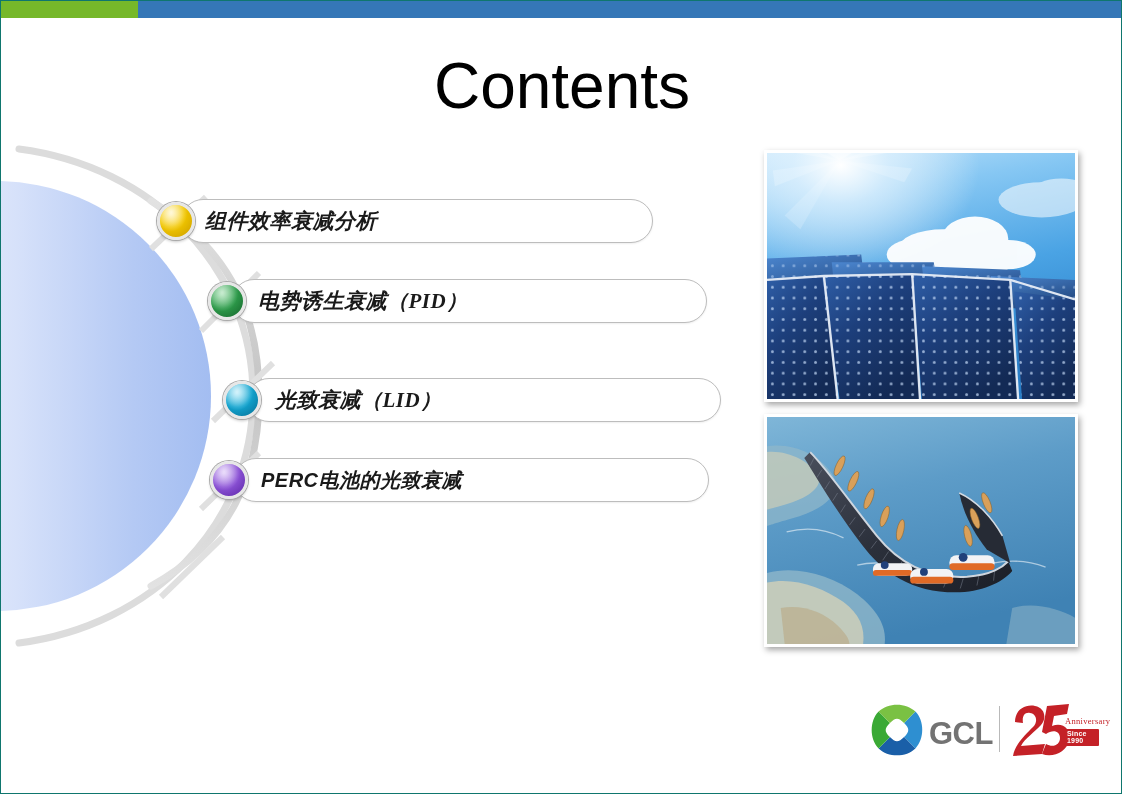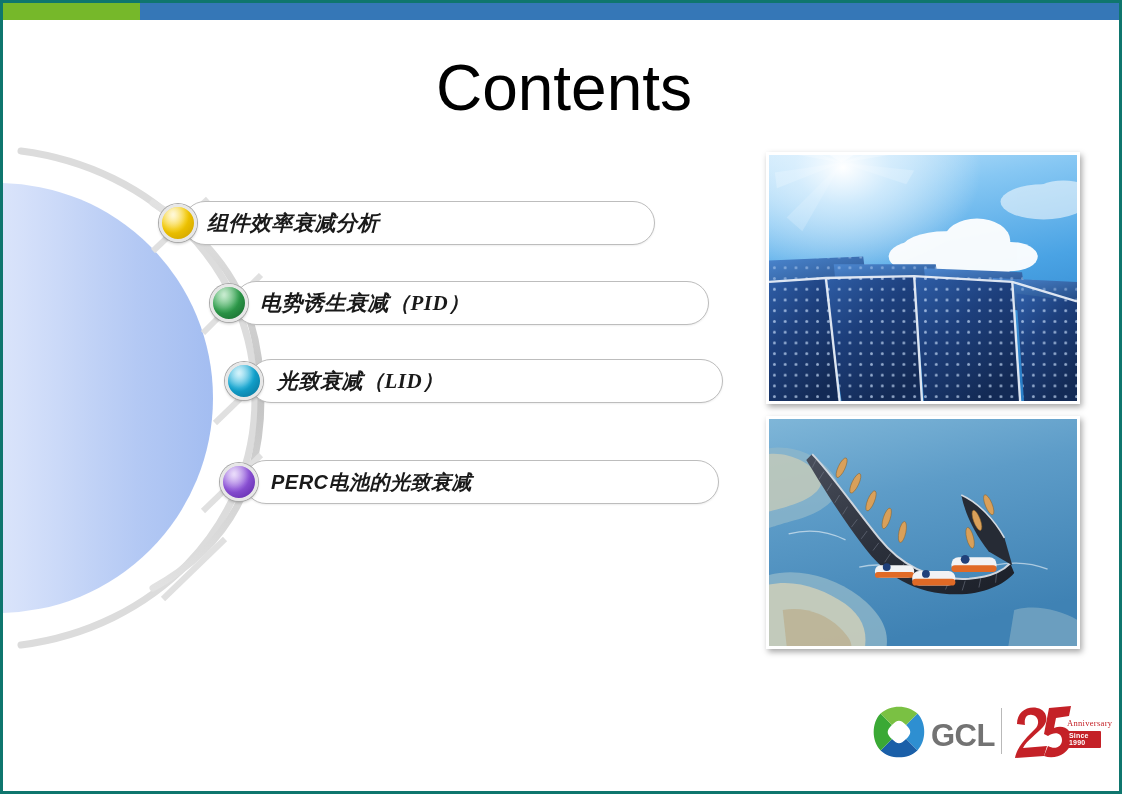--- a/index.html
+++ b/index.html
@@ -9,21 +9,21 @@
   }
   body {
     font-family: "Liberation Serif", "DejaVu Serif", serif;
   }
   #slide {
     position: relative;
     width: 1122px;
     height: 794px;
     background: #ffffff;
     overflow: hidden;
-    border: 3px solid #0f766e;
+    border: 1px solid #0f766e;
     box-sizing: border-box;
   }
 
   
   .topbar-green {
     position: absolute;
     left: 0; top: 0;
     width: 137px; height: 17px;
     background: #76b82a;
   }
@@ -200,29 +200,29 @@
   </div>
 
   <div class="item" style="left:207px; top:278px; width:499px;">
     <div class="pill" style="left:24px; width:475px;"></div>
     <div class="bullet" style="left:0px; top:3px; background:radial-gradient(circle at 34% 28%, #7fd392 0%, #2e9c4b 45%, #15632b 100%);">
       <div class="gloss" style="background:radial-gradient(ellipse at 35% 22%, rgba(255,255,255,0.6) 0%, rgba(255,255,255,0) 55%);"></div>
     </div>
     <div class="pill-label" style="left:50px;">电势诱生衰减（PID）</div>
   </div>
 
-  <div class="item" style="left:222px; top:356px; width:498px;">
+  <div class="item" style="left:222px; top:377px; width:498px;">
     <div class="pill" style="left:24px; width:474px;"></div>
     <div class="bullet" style="left:0px; top:3px; background:radial-gradient(circle at 34% 28%, #8fe0f6 0%, #12a4cf 45%, #076d93 100%);">
       <div class="gloss" style="background:radial-gradient(ellipse at 35% 22%, rgba(255,255,255,0.65) 0%, rgba(255,255,255,0) 55%);"></div>
     </div>
     <div class="pill-label" style="left:52px;">光致衰减（LID）</div>
   </div>
 
-  <div class="item" style="left:217px; top:457px; width:499px;">
+  <div class="item" style="left:209px; top:457px; width:499px;">
     <div class="pill" style="left:24px; width:475px;"></div>
     <div class="bullet" style="left:0px; top:3px; background:radial-gradient(circle at 34% 28%, #cfb0f5 0%, #8c53d6 45%, #5b25a6 100%);">
       <div class="gloss" style="background:radial-gradient(ellipse at 35% 22%, rgba(255,255,255,0.6) 0%, rgba(255,255,255,0) 55%);"></div>
     </div>
     <div class="pill-label" style="left:51px; font-family:'Liberation Sans','DejaVu Sans',sans-serif; font-size:20px;">PERC电池的光致衰减</div>
   </div>
 
 
   <div class="photo" style="left:763px; top:149px; width:314px; height:252px;">
     <svg viewBox="0 0 314 252" preserveAspectRatio="none">

